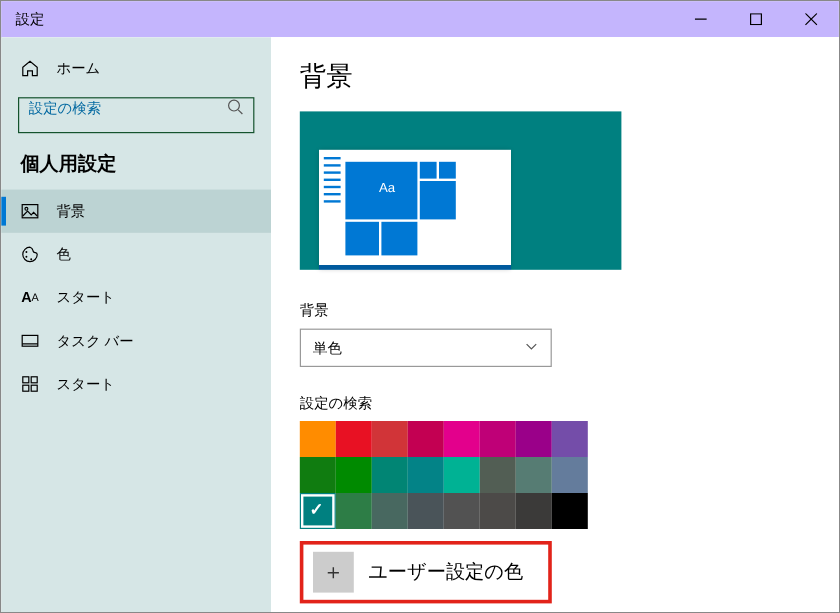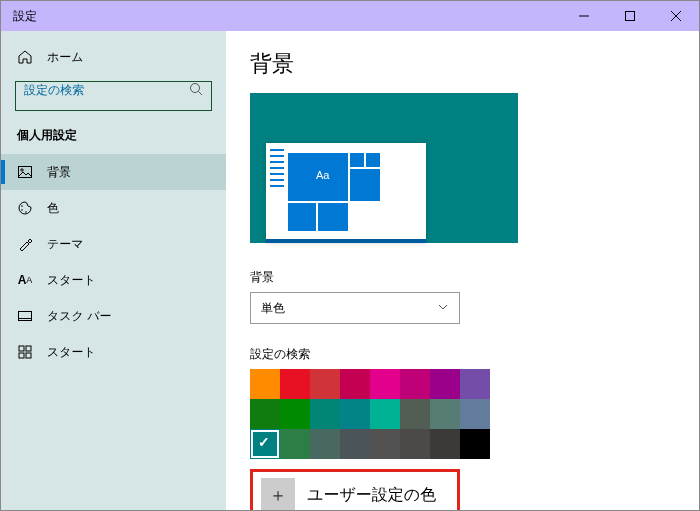--- a/index.html
+++ b/index.html
@@ -12,30 +12,30 @@
   .caption-btn { width: 46px; height: 30px; display: flex; align-items: center; justify-content: center; font-size: 11px; font-family: "Segoe MDL2 Assets", sans-serif; }
   .caption-btn svg { display:block; }
 
   
   .body { flex: 1; display: flex; overflow: hidden; }
 
   
   .sidebar { width: 225px; background: #d6e6e6; display: flex; flex-direction: column; padding-top: 8px; }
   .home-row { display: flex; align-items: center; height: 36px; padding-left: 16px; gap: 14px; font-size: 12px; }
   .searchbox { margin: 6px 14px 12px 14px; height: 30px; border: 1px solid #14532d; display: flex; align-items: flex-start; padding: 0 8px; justify-content: space-between; color: #0369a1; }
-  .section-title { padding: 4px 16px 10px 16px; font-size: 12px; font-weight: 600; }
+  .section-title { padding: 4px 16px 10px 16px; font-size: 16px; font-weight: 600; }
   .nav-item { display: flex; align-items: center; height: 36px; padding-left: 16px; gap: 14px; font-size: 12px; position: relative; }
   .nav-item.selected { background: #bcd3d3; }
   .nav-item.selected::before { content: ""; position: absolute; left: 0; top: 6px; bottom: 6px; width: 4px; background: #0078d4; }
   .nav-icon { width: 16px; height: 16px; display: flex; align-items: center; justify-content: center; }
 
   
   .main { flex: 1; background: #fff; padding: 18px 24px; overflow-y: auto; }
   .page-title { font-size: 22px; font-weight: 400; margin-bottom: 14px; }
-  .preview { width: 268px; height: 150px; background: #008080; position: relative; margin-bottom: 26px; }
+  .preview { width: 268px; height: 132px; background: #008080; position: relative; margin-bottom: 26px; }
   .preview-window { position: absolute; left: 16px; bottom: 0; width: 160px; height: 100px; background: #fff; box-shadow: 0 0 4px rgba(0,0,0,.2); display:flex; }
   .preview-window .wlines { width: 22px; padding: 6px 4px; display: flex; flex-direction: column; gap: 4px; }
   .preview-window .wlines span { height: 2px; background: #0078d4; display: block; }
   .preview-window .wtiles { flex:1; position:relative; }
   .wtiles .tile { position:absolute; background:#0078d4; }
   .wtiles .t1 { left:0; top:10px; width:60px; height:48px; }
   .wtiles .t2 { left:0; top:60px; width:28px; height:28px; }
   .wtiles .t3 { left:30px; top:60px; width:30px; height:28px; }
   .wtiles .t4 { left:62px; top:10px; width:14px; height:14px; }
   .wtiles .t5 { left:78px; top:10px; width:14px; height:14px; }
@@ -117,28 +117,20 @@
                 <path d="M8 2 A6 6 0 1 0 14 8 C14 6 12 7 11 6 C10 5 11 3 8 2 Z" fill="none" stroke="#000"></path>
                 <circle cx="5" cy="6" r="0.8" fill="#000"></circle>
                 <circle cx="5" cy="10" r="0.8" fill="#000"></circle>
                 <circle cx="9" cy="12" r="0.8" fill="#000"></circle>
               </svg>
             </span>
             <span>色</span>
           </div>
           <div class="nav-item">
             <span class="nav-icon">
-              <svg width="16" height="16" viewBox="0 0 16 16">
-                <path d="M3 13 L10 6 L12 8 L5 15 Z M11 5 L13 3 L15 5 L13 7 Z" fill="none" stroke="#000"></path>
-              </svg>
-            </span>
-            <span>テーマ</span>
-          </div>
-          <div class="nav-item">
-            <span class="nav-icon">
               <span style="font-size:12px;font-weight:600">A</span>
               <span style="font-size:9px">A</span>
             </span>
             <span>スタート</span>
           </div>
           <div class="nav-item">
             <span class="nav-icon">
               <svg width="16" height="16" viewBox="0 0 16 16">
                 <rect x="1.5" y="3.5" width="13" height="9" fill="none" stroke="#000"></rect>
                 <line x1="1.5" y1="10.5" x2="14.5" y2="10.5" stroke="#000"></line>

